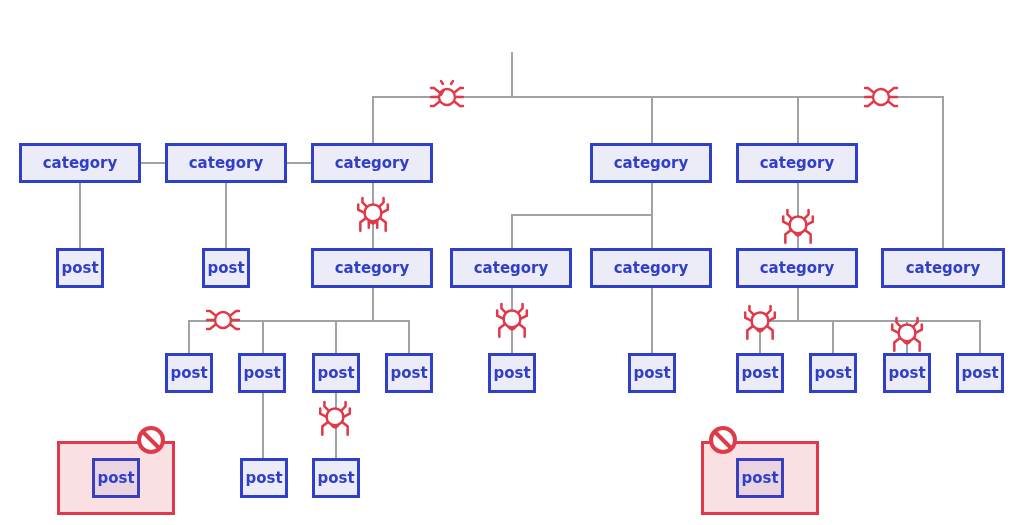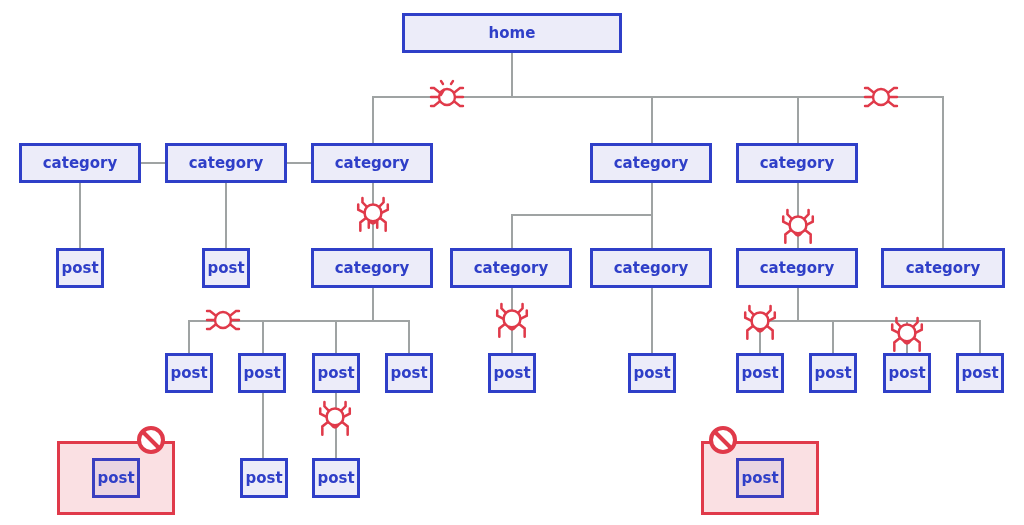--- a/index.html
+++ b/index.html
@@ -57,21 +57,20 @@
   <div class="edge" style="left:797px;top:287px;width:2px;height:34px;"></div>
   <div class="edge" style="left:759px;top:320px;width:222px;height:2px;"></div>
   <div class="edge" style="left:759px;top:320px;width:2px;height:36px;"></div>
   <div class="edge" style="left:832px;top:320px;width:2px;height:36px;"></div>
   <div class="edge" style="left:906px;top:320px;width:2px;height:36px;"></div>
   <div class="edge" style="left:979px;top:320px;width:2px;height:36px;"></div>
 
   <div class="blocked-box" style="left:57px;top:441px;width:118px;height:74px;"></div>
   <div class="blocked-box" style="left:701px;top:441px;width:118px;height:74px;"></div>
 
-  <div class="node" style="left:402px;top:13px;width:220px;height:40px;">home</div>
 
   <div class="node" style="left:19px;top:143px;width:122px;height:40px;">category</div>
   <div class="node" style="left:165px;top:143px;width:122px;height:40px;">category</div>
   <div class="node" style="left:311px;top:143px;width:122px;height:40px;">category</div>
   <div class="node" style="left:590px;top:143px;width:122px;height:40px;">category</div>
   <div class="node" style="left:736px;top:143px;width:122px;height:40px;">category</div>
 
   <div class="node post" style="left:56px;top:248px;width:48px;height:40px;">post</div>
   <div class="node post" style="left:202px;top:248px;width:48px;height:40px;">post</div>
   <div class="node" style="left:311px;top:248px;width:122px;height:40px;">category</div>

